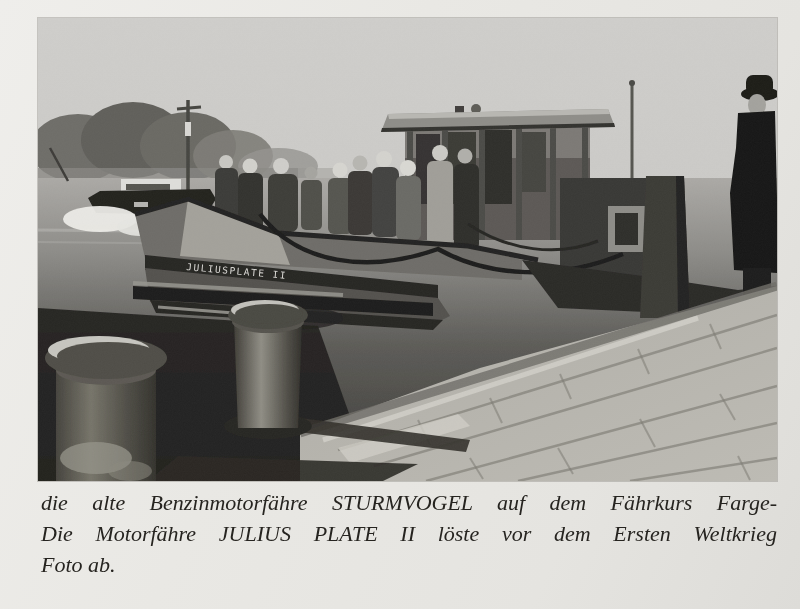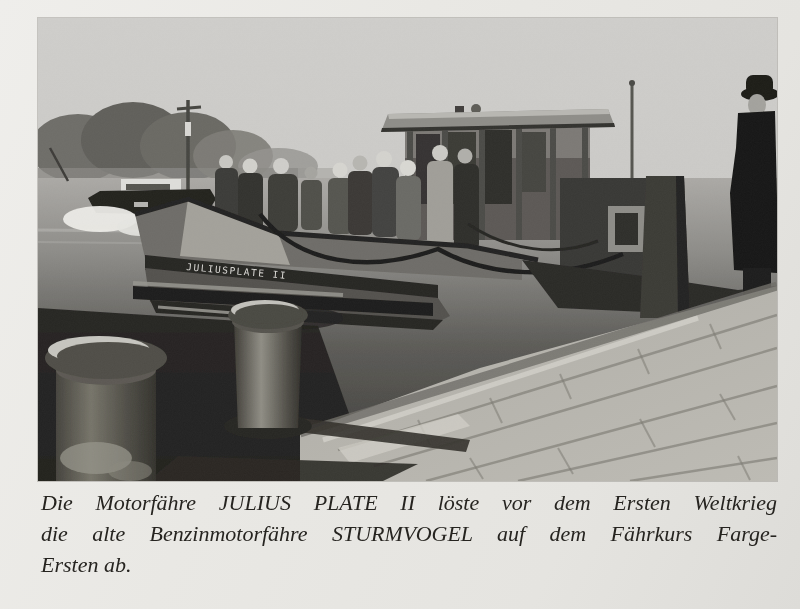--- a/index.html
+++ b/index.html
@@ -255,20 +255,20 @@
           <ellipse cx="58" cy="440" rx="36" ry="16" fill="#969489" opacity=".75"></ellipse>
           <ellipse cx="92" cy="453" rx="22" ry="10" fill="#8a887e" opacity=".55"></ellipse>
         </g>
       </g>
 
       <rect x="0" y="0" width="739" height="463" filter="url(#grain)" opacity=".10"></rect>
     </svg>
   </figure>
 
   <div class="caption">
+    <div class="cap-line">die alte Benzinmotorfähre STURMVOGEL auf dem Fährkurs Farge-</div>
     <div class="cap-line">Die Motorfähre JULIUS PLATE II löste vor dem Ersten Weltkrieg</div>
-    <div class="cap-line">die alte Benzinmotorfähre STURMVOGEL auf dem Fährkurs Farge-</div>
     <div class="cap-last">
-      <span>Ersten ab.</span>
+      <span>Foto ab.</span>
     </div>
   </div>
 
 </div>
 
 </body></html>

